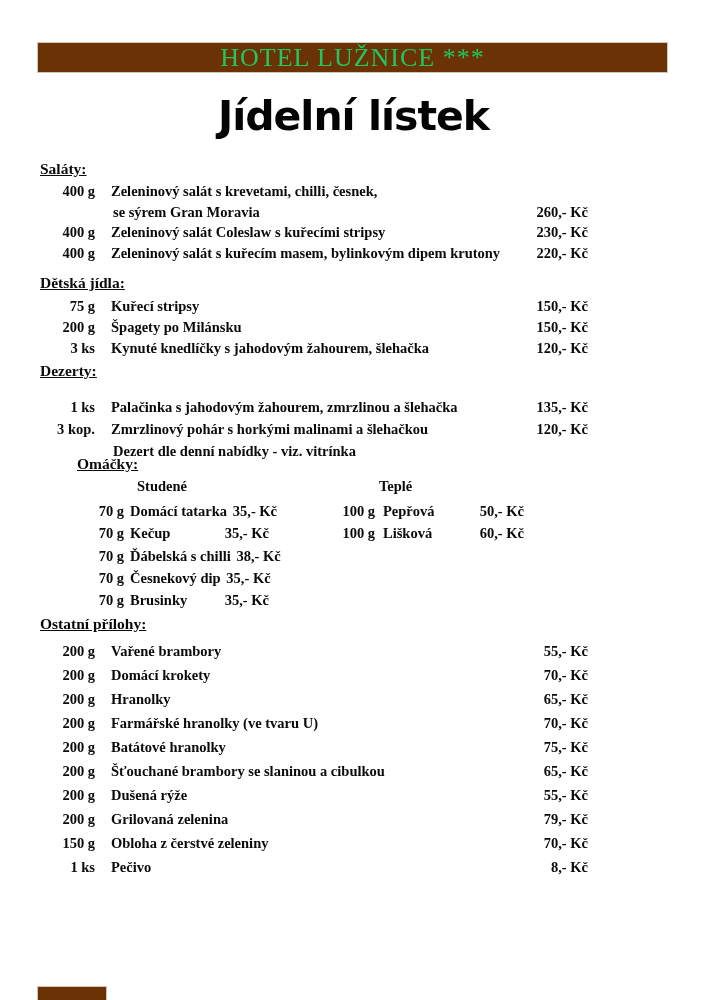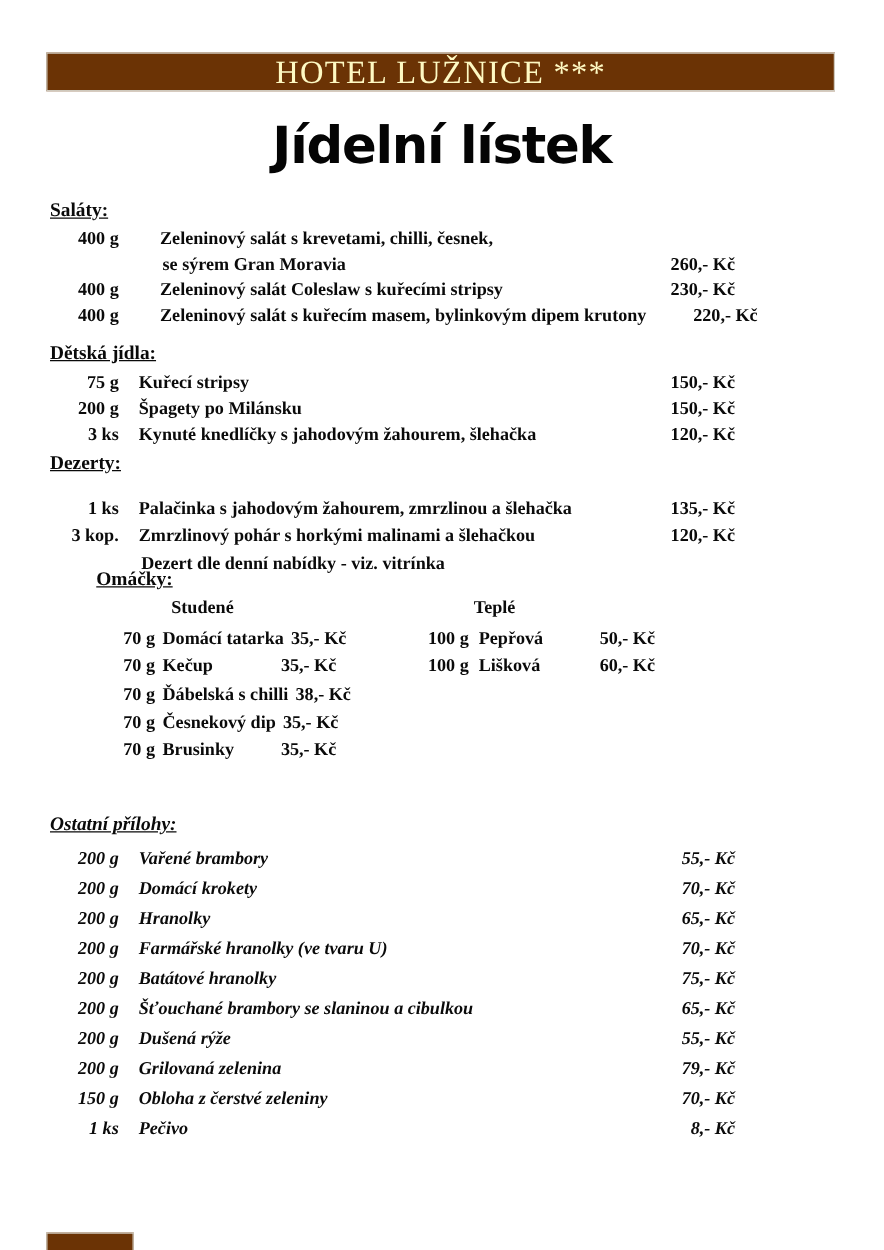--- a/index.html
+++ b/index.html
@@ -7,41 +7,41 @@
     position:relative;width:707px;height:1000px;background:#ffffff;
     font-family:"Liberation Serif","DejaVu Serif",serif;
     color:#0a0a0a;overflow:hidden;
   }
   .banner{
     position:absolute;left:37px;top:42px;width:629px;height:29px;
     background:#6b3305;border:1px solid #cfc9bd;
     display:flex;align-items:center;justify-content:center;
   }
   .banner span{
-    color:#fef9c3;font-size:26px;line-height:26px;letter-spacing:1px;
+    color:#22c55e;font-size:26px;line-height:26px;letter-spacing:1px;
     font-family:"Liberation Serif",serif;font-weight:400;
   }
   .title{
     position:absolute;left:0;top:91px;width:707px;margin:0;
     text-align:center;font-family:"DejaVu Sans","Liberation Sans",sans-serif;
     font-weight:700;font-size:41px;line-height:50px;color:#040404;
     letter-spacing:-1px;
   }
   .sec{position:absolute;left:40px;width:548px;}
   .sec-salaty{top:158px;}
   .sec-detska{top:272px;}
   .sec-dezerty{top:360px;}
   .sec-omacky{top:453px;margin-left:37px;}
-  .sec-ostatni{top:649px;font-style:italic;}
+  .sec-ostatni{top:613px;}
   .heading{
     font-size:15.5px;font-weight:700;text-decoration:underline;
     line-height:22px;white-space:nowrap;
   }
   .menu-row{display:flex;align-items:baseline;white-space:nowrap;font-weight:700;font-size:14.5px;}
-  .rows-salaty .menu-row{height:20.5px;line-height:20.5px;gap:17px;}
+  .rows-salaty .menu-row{height:20.5px;line-height:20.5px;}
   .rows-salaty{margin-top:1px;}
   .rows-detska .menu-row{height:21px;line-height:21px;}
   .rows-detska{margin-top:2px;}
   .rows-dezerty .menu-row{height:22px;line-height:22px;}
   .rows-dezerty{margin-top:14px;}
   .rows-sauce .menu-row{height:22.3px;line-height:22.3px;}
   .rows-sides .menu-row{height:24px;line-height:24px;}
   .rows-sides{margin-top:4px;}
   .qty{flex:none;width:55px;text-align:right;}
   .name{flex:1 1 auto;padding-left:16px;overflow:visible;}

